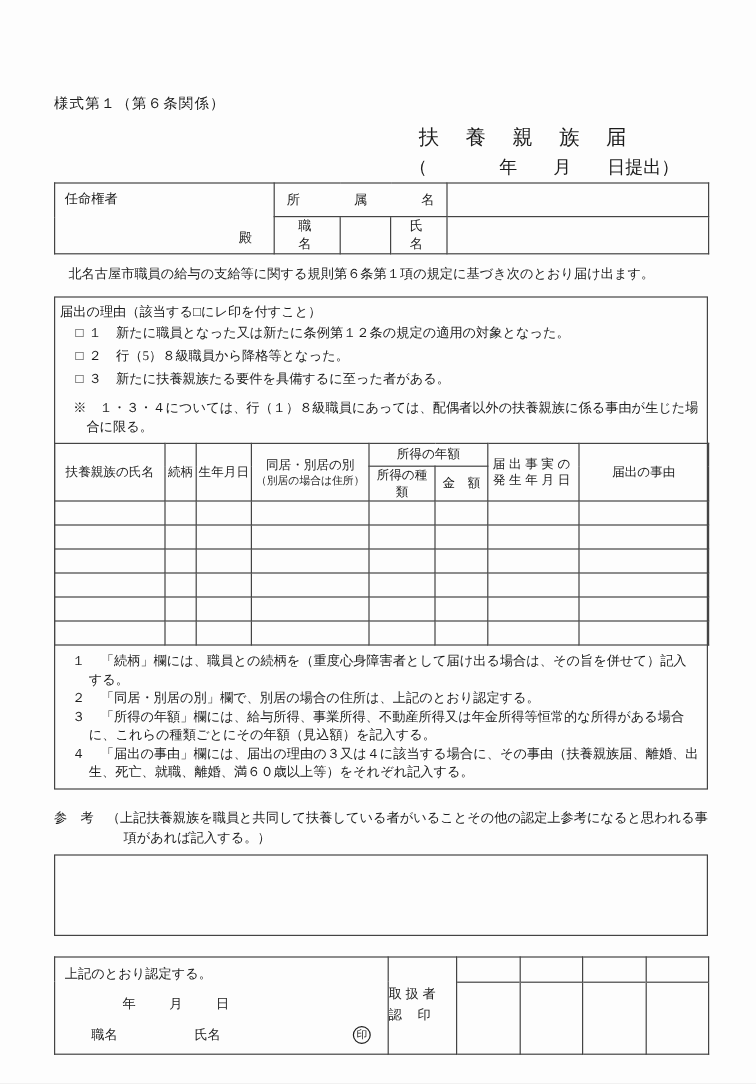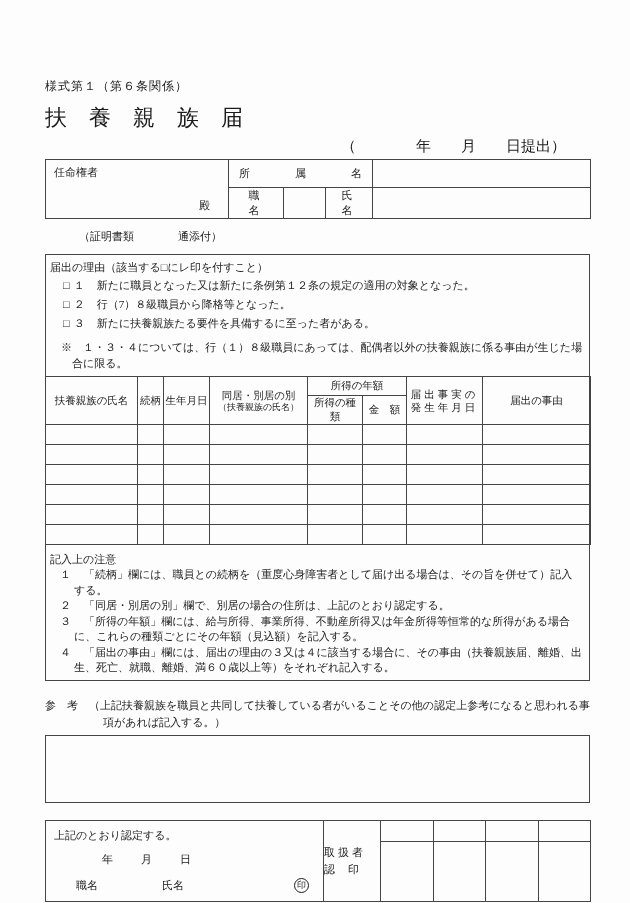--- a/index.html
+++ b/index.html
@@ -11,21 +11,21 @@
     background:#fdfdfd;
     color:#1c1c1c;
     font-family:"Liberation Serif","DejaVu Serif",serif;
     font-size:11px;
     overflow:hidden;
   }
   .content { position:absolute; left:45px; top:30px; width:545px;margin-top:48px; }
 
   .form-number { font-size:12px; letter-spacing:1px; }
   .doc-title {
-    text-align:left; font-size:22px; letter-spacing:22px;
+    text-align:right; font-size:17px; letter-spacing:22px;
     margin-top:8px; margin-right:46px; white-space:nowrap;
   }
   .submit-line { text-align:right; padding-right:24px; margin-top:4px; font-size:15px; }
 
   table { border-collapse:collapse; table-layout:fixed; width:545px; }
   td { border:1px solid #444; vertical-align:middle; font-size:11px; }
 
   
   .top-table { margin-top:3px; }
   .top-table td { padding:0 6px; }
@@ -121,32 +121,32 @@
       <tr style="height:30px">
         <td class="lbl-center">職　名</td>
         <td></td>
         <td class="lbl-center">氏　名</td>
         <td></td>
       </tr>
     </tbody>
       </table>
 
     <div class="intro">
-      <div class="intro-docs">（証明書類　　　　通添付）</div>
+      <div>北名古屋市職員の給与の支給等に関する規則第６条第１項の規定に基づき次のとおり届け出ます。</div>
     </div>
 
     <div class="big-box">
       <div class="big-box-inner">
         <div class="reason-heading">届出の理由（該当する□にレ印を付すこと）</div>
 
         <div class="reason-item">
           <span class="cb">□</span><span class="num">１</span><span>新たに職員となった又は新たに条例第１２条の規定の適用の対象となった。</span>
         </div>
         <div class="reason-item">
-          <span class="cb">□</span><span class="num">２</span><span>行（7）８級職員から降格等となった。</span>
+          <span class="cb">□</span><span class="num">２</span><span>行（5）８級職員から降格等となった。</span>
         </div>
         <div class="reason-item">
           <span class="cb">□</span><span class="num">３</span><span>新たに扶養親族たる要件を具備するに至った者がある。</span>
         </div>
 
         <div class="reason-note">※　１・３・４については、行（１）８級職員にあっては、配偶者以外の扶養親族に係る事由が生じた場合に限る。</div>
 
         <table class="dep-table">
           <colgroup>
             <col style="width:92px">
@@ -158,21 +158,21 @@
               <col style="width:76px">
               <col style="width:108px">
           </colgroup>
           <tbody>
               <tr>
             <td rowspan="2" class="hdr2">扶養親族の氏名</td>
             <td rowspan="2" class="hdr2">続柄</td>
             <td rowspan="2" class="hdr2">生年月日</td>
             <td rowspan="2" class="hdr2">
               <span class="dep-main">同居・別居の別</span>
-              <span class="dep-sub">（扶養親族の氏名）</span>
+              <span class="dep-sub">（別居の場合は住所）</span>
             </td>
             <td colspan="2" class="hdr">所得の年額</td>
             <td rowspan="2" class="hdr2 fact-hdr">
               <span class="dep-main">届出事実の</span>
               <span class="dep-main">発生年月日</span>
             </td>
             <td rowspan="2" class="hdr2">届出の事由</td>
           </tr>
           <tr>
             <td class="hdr">所得の種類</td>
@@ -235,21 +235,20 @@
                 <td></td>
                 <td></td>
                 <td></td>
                 <td></td>
                 <td></td>
           </tr>
         </tbody>
           </table>
 
         <div class="notes">
-          <div class="notes-heading">記入上の注意</div>
           <div class="note-item">
             <span class="num">１</span><span>「続柄」欄には、職員との続柄を（重度心身障害者として届け出る場合は、その旨を併せて）記入する。</span>
           </div>
           <div class="note-item">
             <span class="num">２</span><span>「同居・別居の別」欄で、別居の場合の住所は、上記のとおり認定する。</span>
           </div>
           <div class="note-item">
             <span class="num">３</span><span>「所得の年額」欄には、給与所得、事業所得、不動産所得又は年金所得等恒常的な所得がある場合に、これらの種類ごとにその年額（見込額）を記入する。</span>
           </div>
           <div class="note-item">

